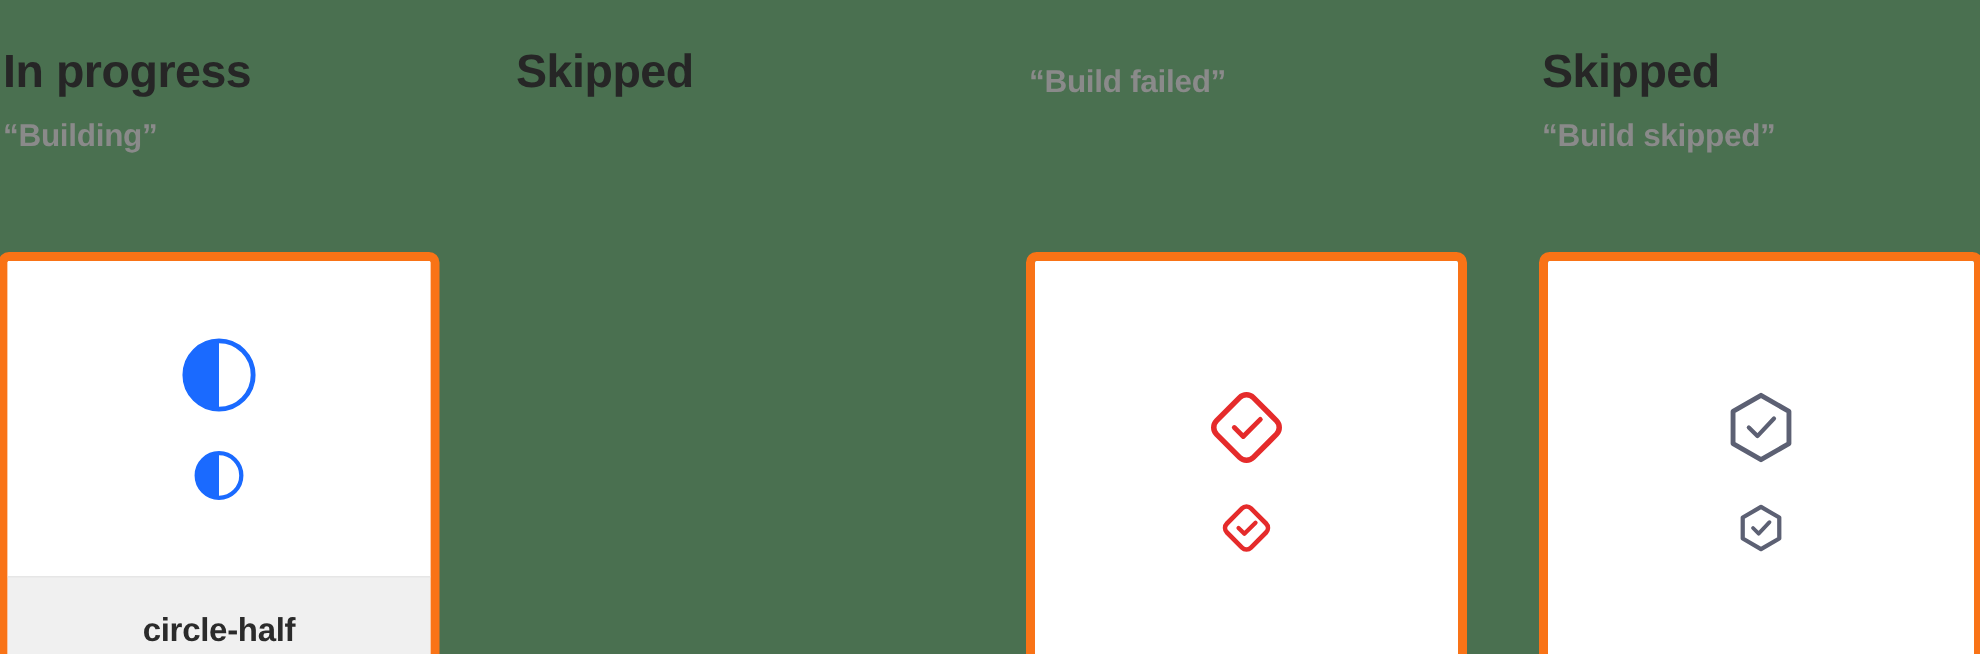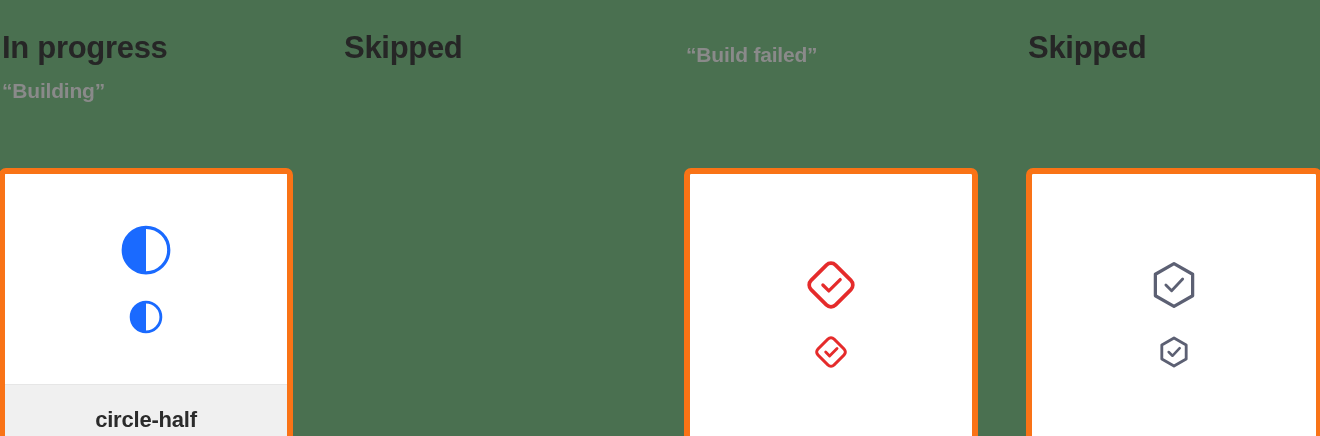--- a/index.html
+++ b/index.html
@@ -183,20 +183,21 @@
           </svg>
         </div>
 
       </div>
     </div>
   </div>
 
   <div class="column">
     <div class="col-head">
       <div class="status-title">Skipped</div>
+      <div class="status-sub">“Build skipped”</div>
     </div>
 
     <div class="card">
       <div class="card-body">
 
         <div class="icon-slot large">
           <svg viewBox="0 0 48 48" aria-hidden="true">
             <path d="M24 4.2 L41.2 14.1 L41.2 33.9 L24 43.8 L6.8 33.9 L6.8 14.1 Z" fill="none" stroke="#5c6073" stroke-width="3" stroke-linejoin="round"></path>
             <path d="M16.5 24 L21.8 29.3 L32 18.5" fill="none" stroke="#5c6073" stroke-width="2.6" stroke-linecap="round" stroke-linejoin="round"></path>
           </svg>

